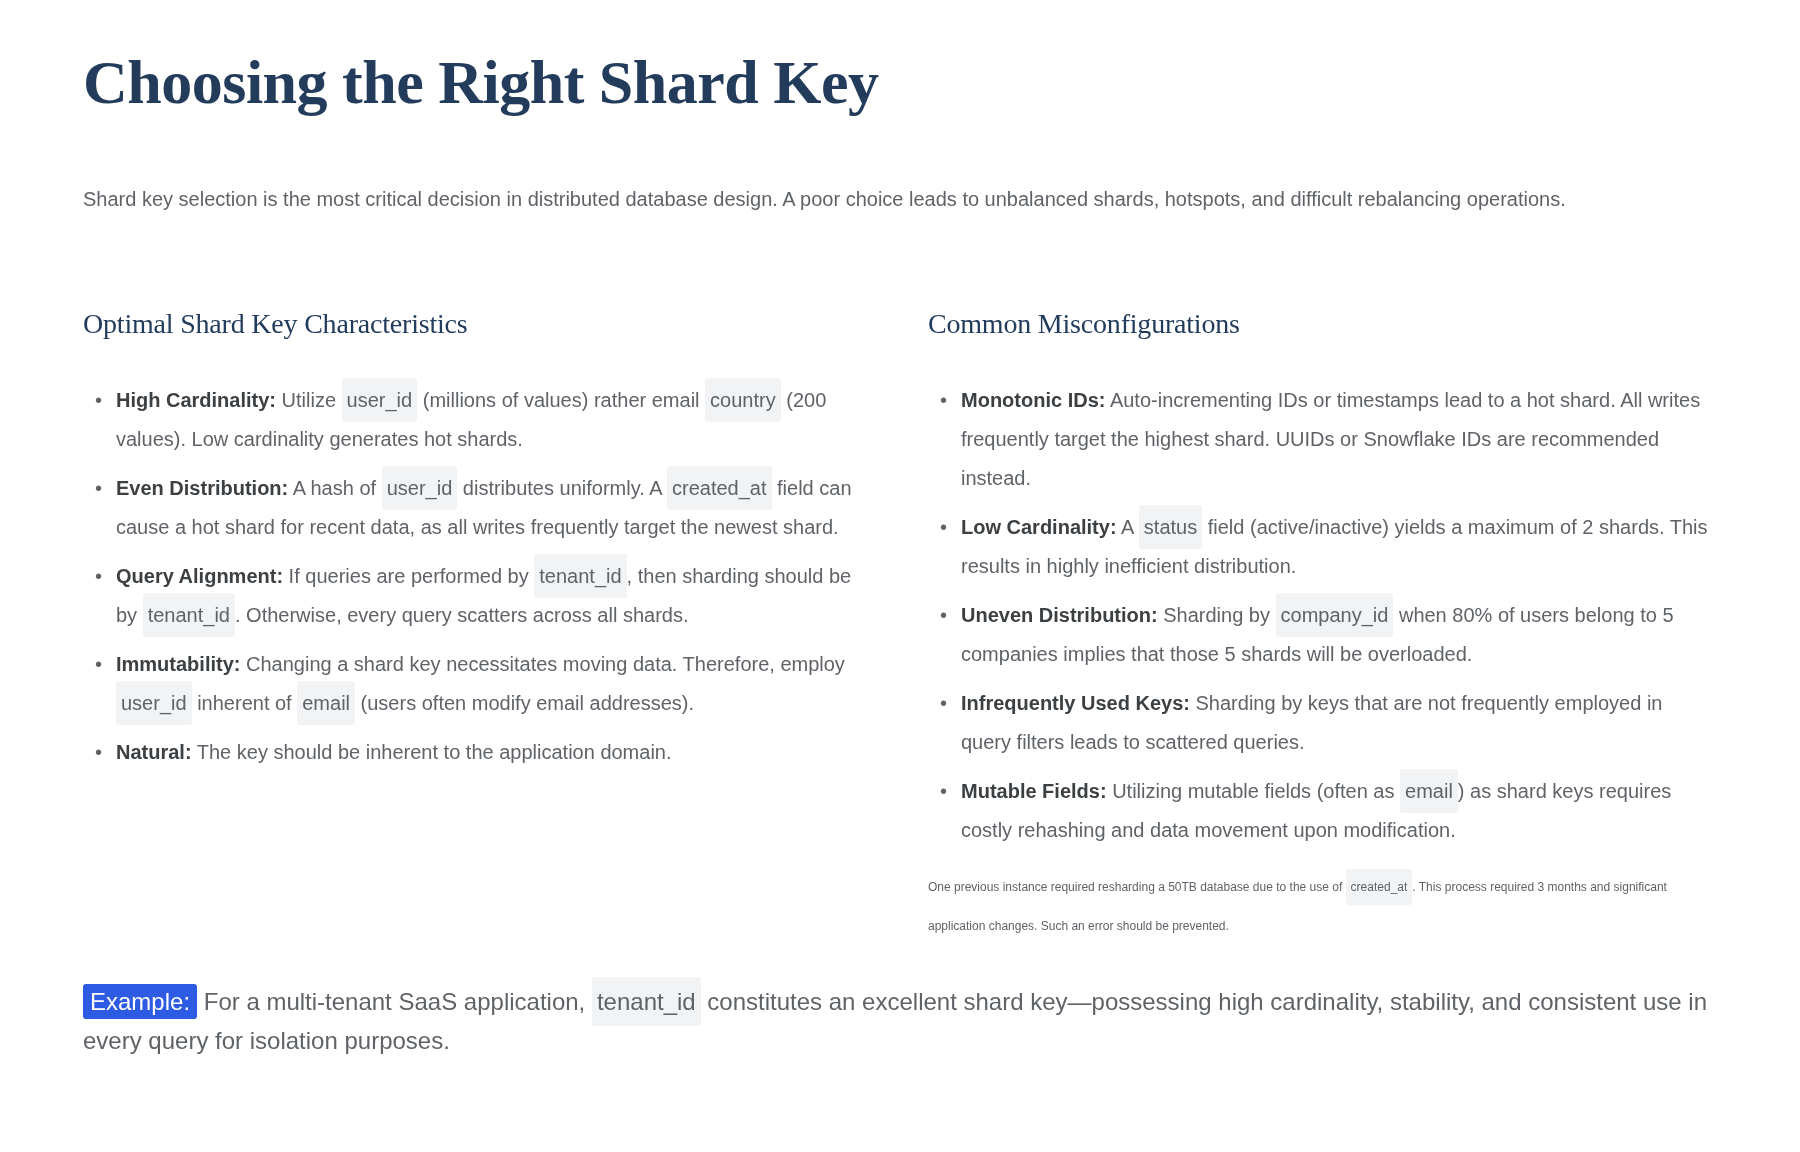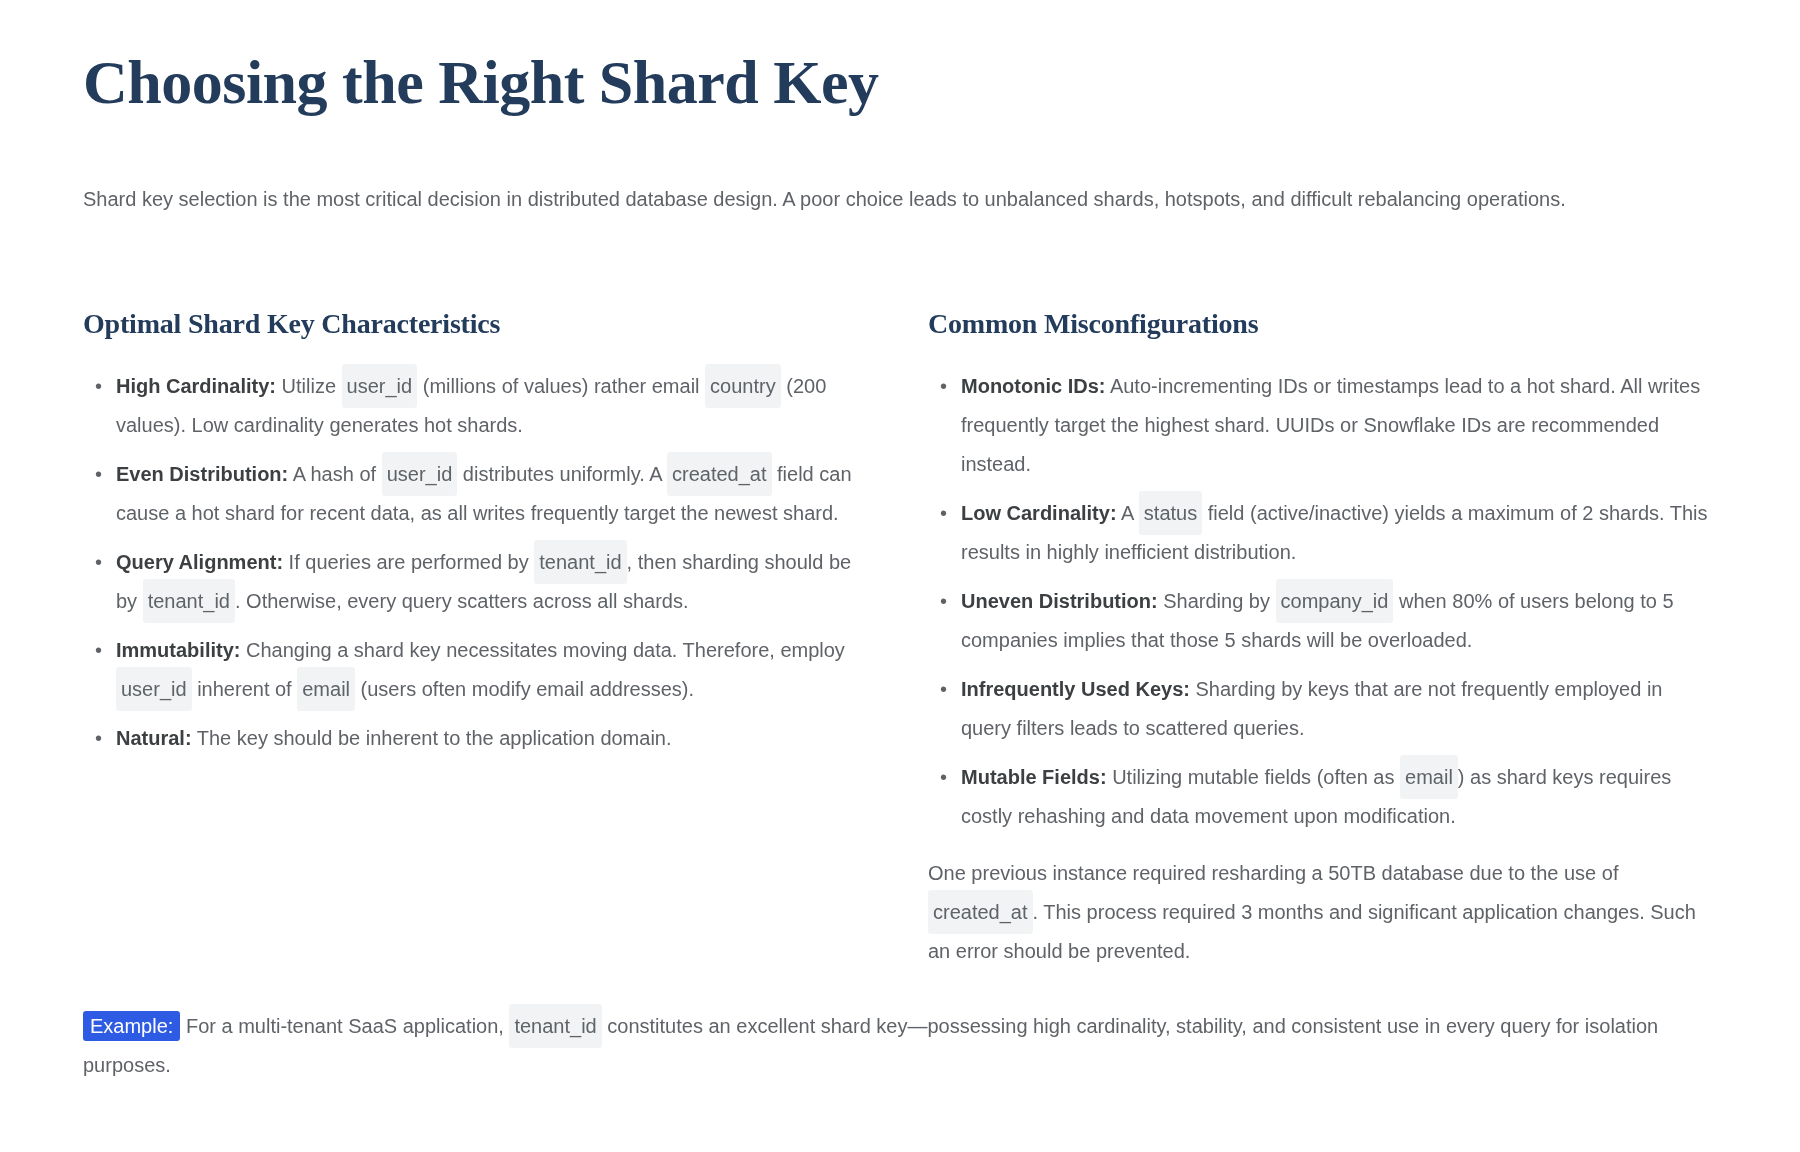--- a/index.html
+++ b/index.html
@@ -30,26 +30,26 @@
     color: var(--body-col, #5f6368);
   }
   .columns {
     margin-top: 88px;
     display: flex;
     gap: 56px;
   }
   .column { flex: 1 1 0; min-width: 0; }
   h2.section-heading {
     font-family: "Liberation Serif", "DejaVu Serif", serif;
-    font-weight: 700;
+    font-weight: 400;
     font-size: 28px;
     line-height: 34px;
     letter-spacing: -0.2px;
     color: var(--head-col, #233c5c);
-    margin-bottom: 26px;
+    margin-bottom: 40px;
   }
   ul.bullet-list { list-style: none; }
   ul.bullet-list li {
     position: relative;
     padding-left: 33px;
     font-size: 20px;
     line-height: 39px;
     margin-bottom: 10px;
   }
   ul.bullet-list li::before {
@@ -68,26 +68,26 @@
     color: var(--body-col, #5f6368);
   }
   .seg-hl {
     background: var(--hl-bg, #2d5be3);
     color: var(--hl-col, #ffffff);
     border-radius: 3px;
     padding: 4px 7px;
   }
   .column-footer {
     margin-top: 18px;
-    font-size: 20px;
+    font-size: 12px;
     line-height: 39px;
   }
   .example {
     margin-top: 36px;
-    font-size: 20px;
+    font-size: 24px;
     line-height: 39px;
     max-width: 1640px;
   }
 </style>
 </head>
 <body>
 
 <div class="page">
   <h1 class="doc-title">Choosing the Right Shard Key</h1>
   <p class="intro">Shard key selection is the most critical decision in distributed database design. A poor choice leads to unbalanced shards, hotspots, and difficult rebalancing operations.</p>

